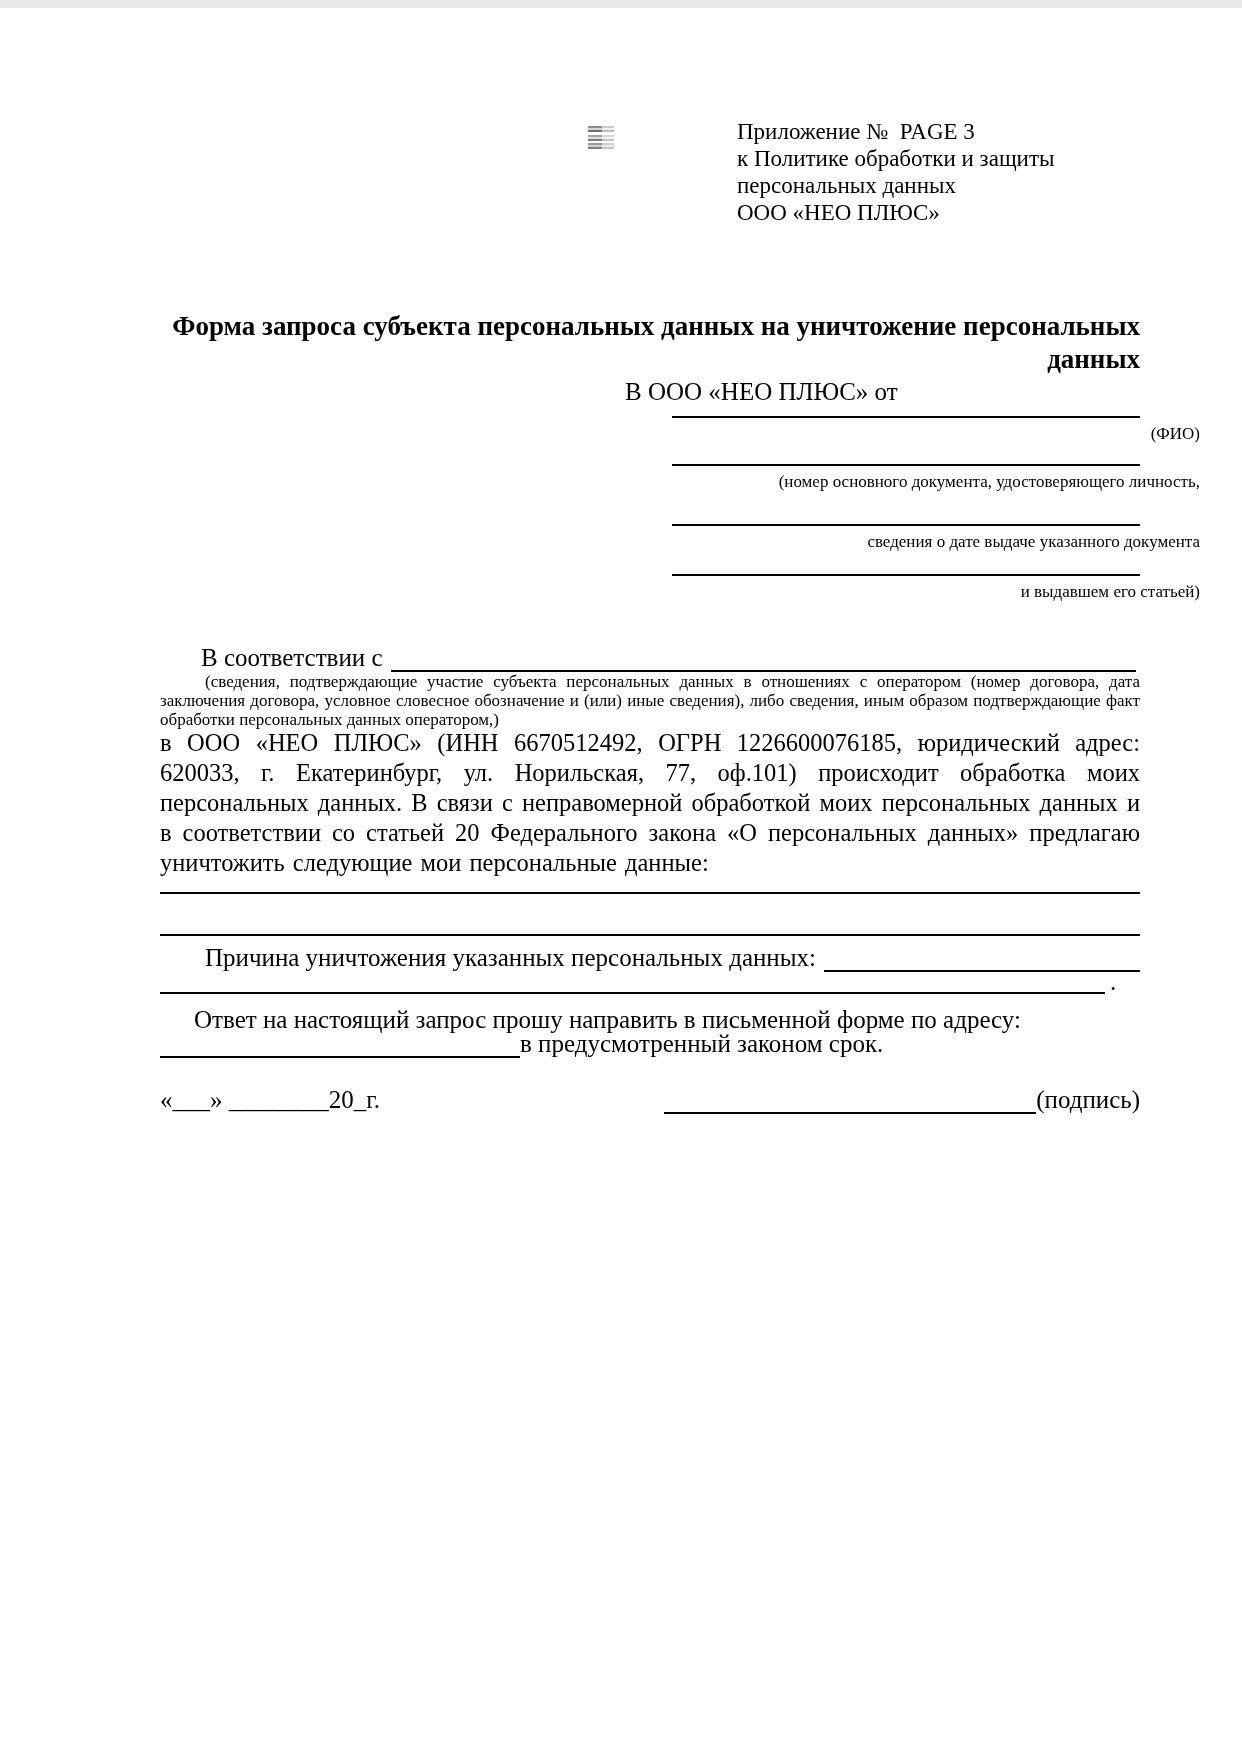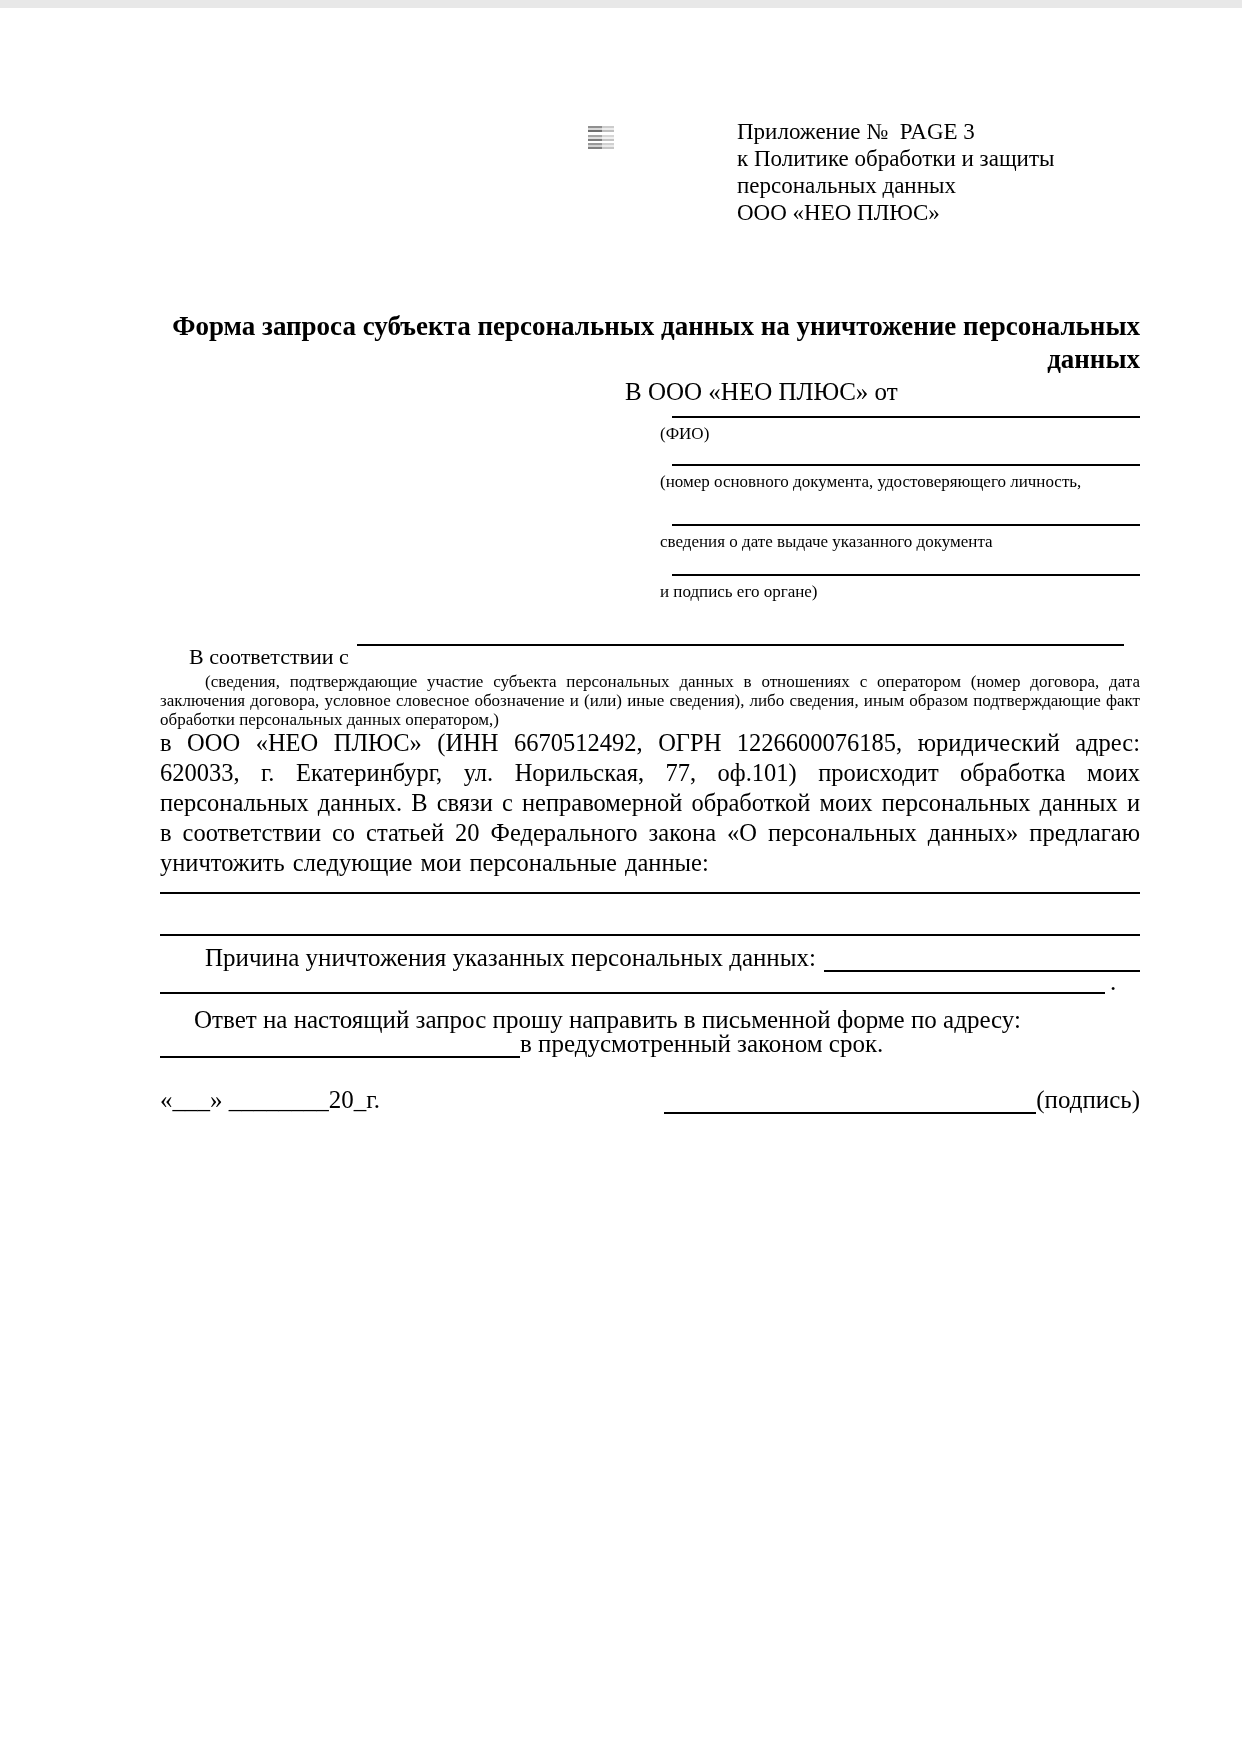--- a/index.html
+++ b/index.html
@@ -40,27 +40,27 @@
     font-size:27px; line-height:33px;
   }
   .addressee {
     position:absolute; left:625px; top:370px;
     font-size:25px;
   }
 
   .bar { position:absolute; height:0; border-bottom:2px solid #000; }
   .bar-recipient { left:672px; width:468px; }
   .cap {
-    position:absolute; left:660px; width:520px;
-    text-align:left; font-size:17px; line-height:20px;
+    position:absolute; left:680px; width:520px;
+    text-align:right; font-size:17px; line-height:20px;
   }
 
   .accordance-row {
-    position:absolute; left:144px; top:636px; width:980px;
-    font-size:22px; display:flex; align-items:flex-start;
+    position:absolute; left:156px; top:636px; width:980px;
+    font-size:25px; display:flex; align-items:flex-end;
   }
   .accordance-row .lead { padding-left:45px; white-space:nowrap; }
   .fill { flex:1; border-bottom:2px solid #000; margin-left:8px; }
 
   .note {
     position:absolute; left:160px; top:664px; width:980px;
     font-size:17px; line-height:19px; text-align:justify; text-indent:45px;
   }
   .mainp {
     position:absolute; left:160px; top:720px; width:980px;
@@ -118,21 +118,21 @@
   <div class="bar bar-recipient" style="top:408px;"></div>
   <div class="cap" style="top:416px;">(ФИО)</div>
 
   <div class="bar bar-recipient" style="top:456px;"></div>
   <div class="cap" style="top:464px;">(номер основного документа, удостоверяющего личность,</div>
 
   <div class="bar bar-recipient" style="top:516px;"></div>
   <div class="cap" style="top:524px;">сведения о дате выдаче указанного документа</div>
 
   <div class="bar bar-recipient" style="top:566px;"></div>
-  <div class="cap" style="top:574px;">и подпись его органе)</div>
+  <div class="cap" style="top:574px;">и выдавшем его статьей)</div>
 
   <div class="accordance-row">
     <span class="lead">В соответствии с</span>
     <span class="fill"></span>
   </div>
 
   <div class="note">(сведения, подтверждающие участие субъекта персональных данных в отношениях с оператором (номер договора, дата заключения договора, условное словесное обозначение и (или) иные сведения), либо сведения, иным образом подтверждающие факт обработки персональных данных оператором,)</div>
 
   <div class="mainp">в ООО «НЕО ПЛЮС» (ИНН 6670512492, ОГРН 1226600076185, юридический адрес: 620033, г. Екатеринбург, ул. Норильская, 77, оф.101) происходит обработка моих персональных данных. В связи с неправомерной обработкой моих персональных данных и в соответствии со статьей 20 Федерального закона «О персональных данных» предлагаю уничтожить следующие мои персональные данные:</div>
 

